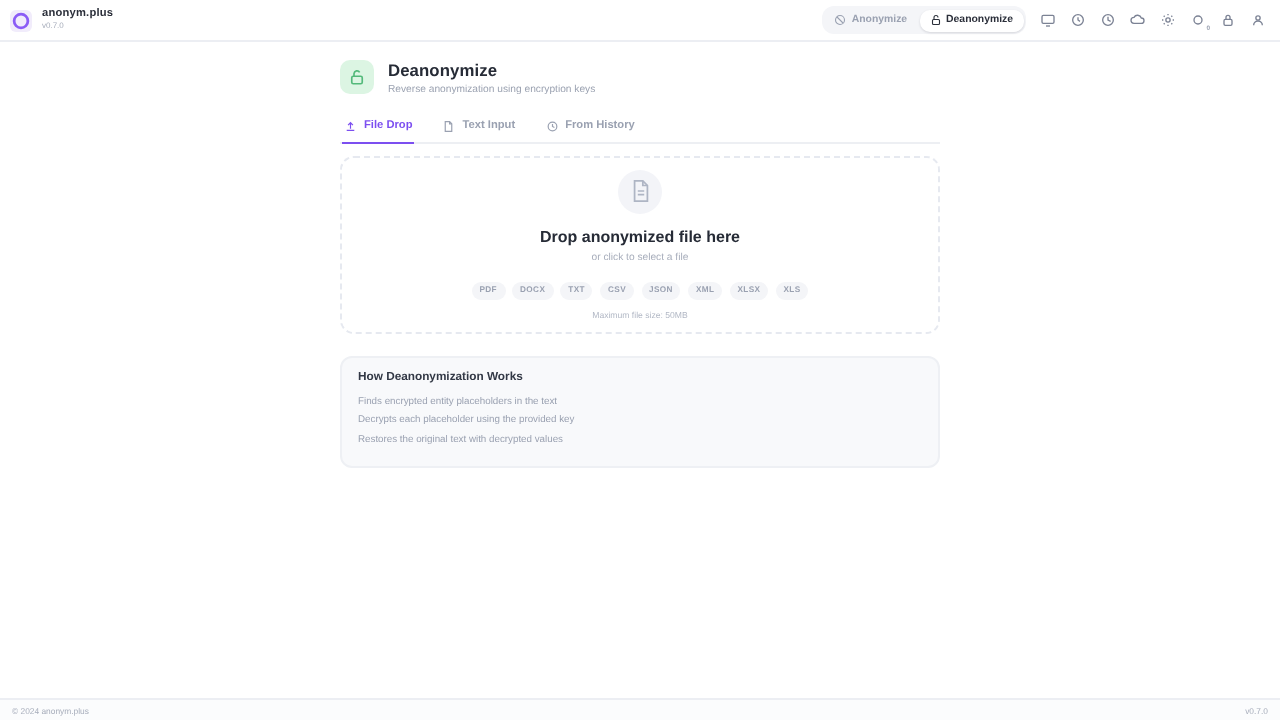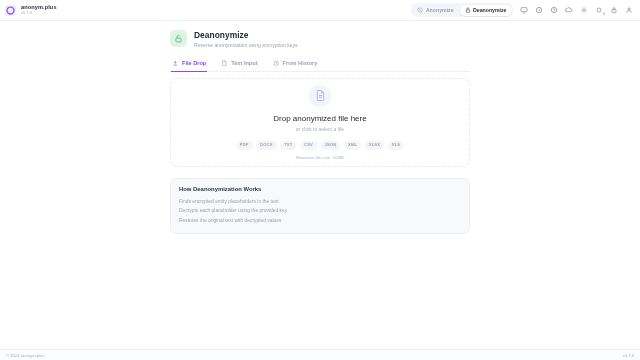--- a/index.html
+++ b/index.html
@@ -121,21 +121,21 @@
     gap: 0;
   }
   .dz-icon {
     width: 22px; height: 22px; border-radius: 50%;
     background: #f3f4f8;
     display: flex; align-items: center; justify-content: center;
     color: #aeb5c4;
     margin-bottom: 7px;
   }
   .dz-icon svg { width: 11px; height: 13px; display: block; }
-  .dz-title { font-size: 8px; font-weight: 400; color: #262b36; }
+  .dz-title { font-size: 8px; font-weight: 700; color: #262b36; }
   .dz-sub { font-size: 5.1px; color: #a7adbb; margin-top: 3.5px; }
 
   .formats { display: flex; align-items: center; gap: 3.5px; margin-top: 9px; }
   .fmt {
     font-size: 4.1px; font-weight: 700; letter-spacing: .2px;
     color: #9aa1b1;
     background: #f4f5f8;
     border-radius: 6px;
     padding: 2px 4px;
     line-height: 1;

